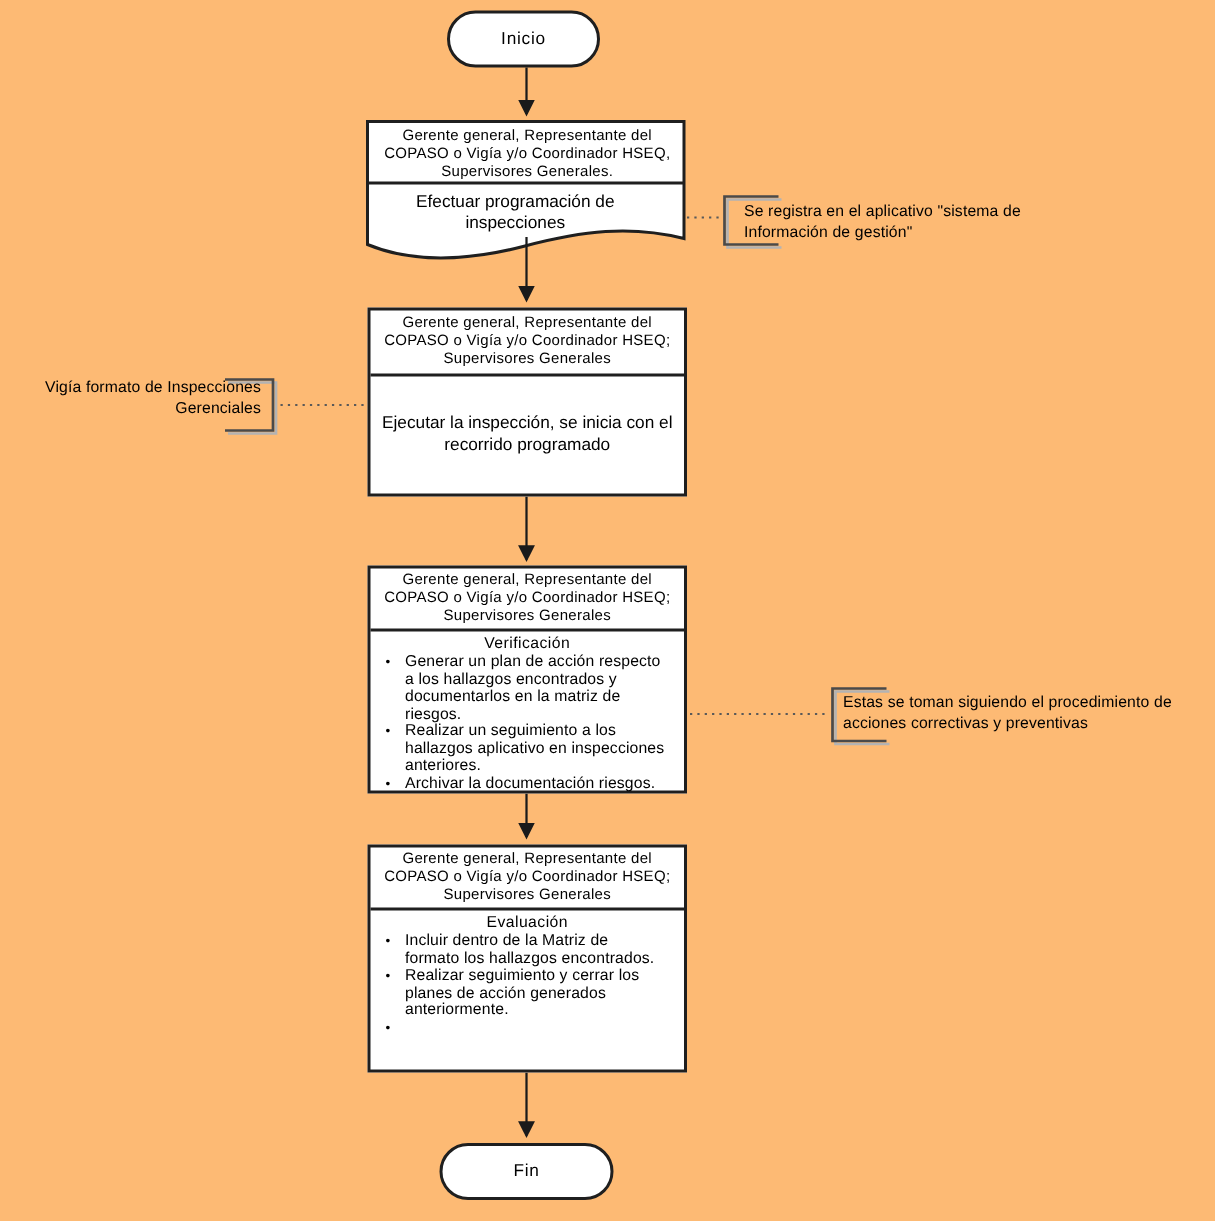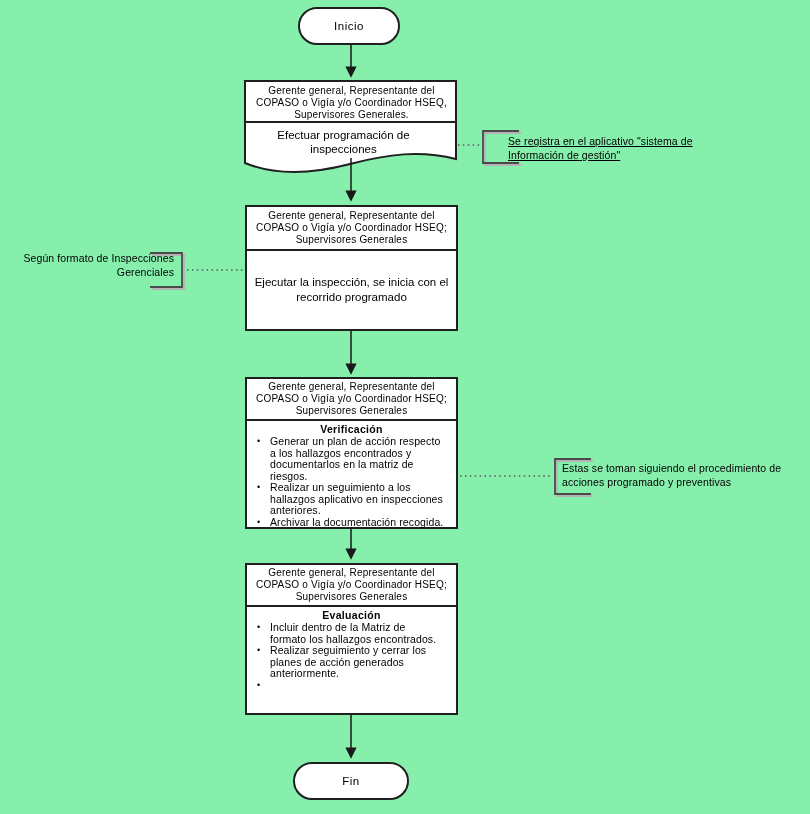--- a/index.html
+++ b/index.html
@@ -1,17 +1,17 @@
 <!DOCTYPE html>
 <html><head>
 <meta charset="utf-8">
 <style>
   html,body { margin:0; padding:0; background:#ffffff; }
   .canvas {
-    position:relative; width:810px; height:814px; background:#86efac;
+    position:relative; width:810px; height:814px; background:#fdba74;
     font-family:"Liberation Sans", sans-serif; color:#000;
     overflow:hidden;
   }
   svg.layer { position:absolute; left:0; top:0; }
 
   .terminal {
     position:absolute; border:2px solid #1f1f1f; border-radius:19px;
     display:flex; align-items:center; justify-content:center;
     font-size:11.5px; background:#fff; box-sizing:border-box; letter-spacing:.5px;
   }
@@ -41,30 +41,30 @@
   .pbox-2 .pbox-body {
     height:78px; display:flex; align-items:center; justify-content:center;
     text-align:center; font-size:11.5px; line-height:15px; padding:0 4px;
     box-sizing:border-box;
   }
   .pbox-3 { top:377px; height:152px; }
   .pbox-4 { top:563px; height:152px; }
   .pbox-3 .pbox-hdr, .pbox-4 .pbox-hdr { height:42px; }
 
   .section-title {
-    font-weight:bold; font-size:10.5px; text-align:center; margin:2px 0 1px 0;
+    font-weight:normal; font-size:10.5px; text-align:center; margin:2px 0 1px 0;
     letter-spacing:.3px;
   }
   ul.bullets { list-style:none; margin:0; padding:0; font-size:10.5px; line-height:11.5px; }
   ul.bullets li { display:flex; }
   ul.bullets .marker { width:13px; min-width:13px; margin-left:10px; font-size:9px; }
   ul.bullets .btxt { flex:1; padding-right:12px; letter-spacing:.1px; }
 
   .annotation { position:absolute; font-size:10.5px; line-height:13.5px; letter-spacing:.1px; }
-  .anno-1 { left:508px; top:135px; width:222px;text-decoration:underline; }
+  .anno-1 { left:496px; top:135px; width:222px; }
   .anno-2 { left:10px;  top:252px; width:164px; text-align:right; }
   .anno-3 { left:562px; top:462px; width:242px; }
 </style>
 </head>
 <body>
 
 <div class="canvas">
 
   <svg class="layer" width="810" height="814" viewBox="0 0 810 814" aria-hidden="true">
     <defs>
@@ -114,21 +114,21 @@
       <li>
         <span class="marker">•</span>
         <span class="btxt">Generar un plan de acción respecto a los hallazgos encontrados y documentarlos en la matriz de riesgos.</span>
       </li>
       <li>
         <span class="marker">•</span>
         <span class="btxt">Realizar un seguimiento a los hallazgos aplicativo en inspecciones anteriores.</span>
       </li>
       <li>
         <span class="marker">•</span>
-        <span class="btxt">Archivar la documentación recogida.</span>
+        <span class="btxt">Archivar la documentación riesgos.</span>
       </li>
     </ul>
   </div>
 
   <div class="pbox pbox-4">
     <div class="pbox-hdr">Gerente general, Representante del COPASO o Vigía y/o Coordinador HSEQ; Supervisores Generales</div>
     <div class="section-title">Evaluación</div>
     <ul class="bullets">
       <li>
         <span class="marker">•</span>
@@ -138,20 +138,20 @@
         <span class="marker">•</span>
         <span class="btxt">Realizar seguimiento y cerrar los planes de acción generados anteriormente.</span>
       </li>
       <li>
         <span class="marker">•</span>
       </li>
     </ul>
   </div>
 
   <div class="annotation anno-1">Se registra en el aplicativo "sistema de Información de gestión"</div>
-  <div class="annotation anno-2">Según formato de Inspecciones Gerenciales</div>
-  <div class="annotation anno-3">Estas se toman siguiendo el procedimiento de acciones programado y preventivas</div>
+  <div class="annotation anno-2">Vigía formato de Inspecciones Gerenciales</div>
+  <div class="annotation anno-3">Estas se toman siguiendo el procedimiento de acciones correctivas y preventivas</div>
 
   <div class="terminal terminal-end">
     <span>Fin</span>
   </div>
 
 </div>
 
 </body></html>

